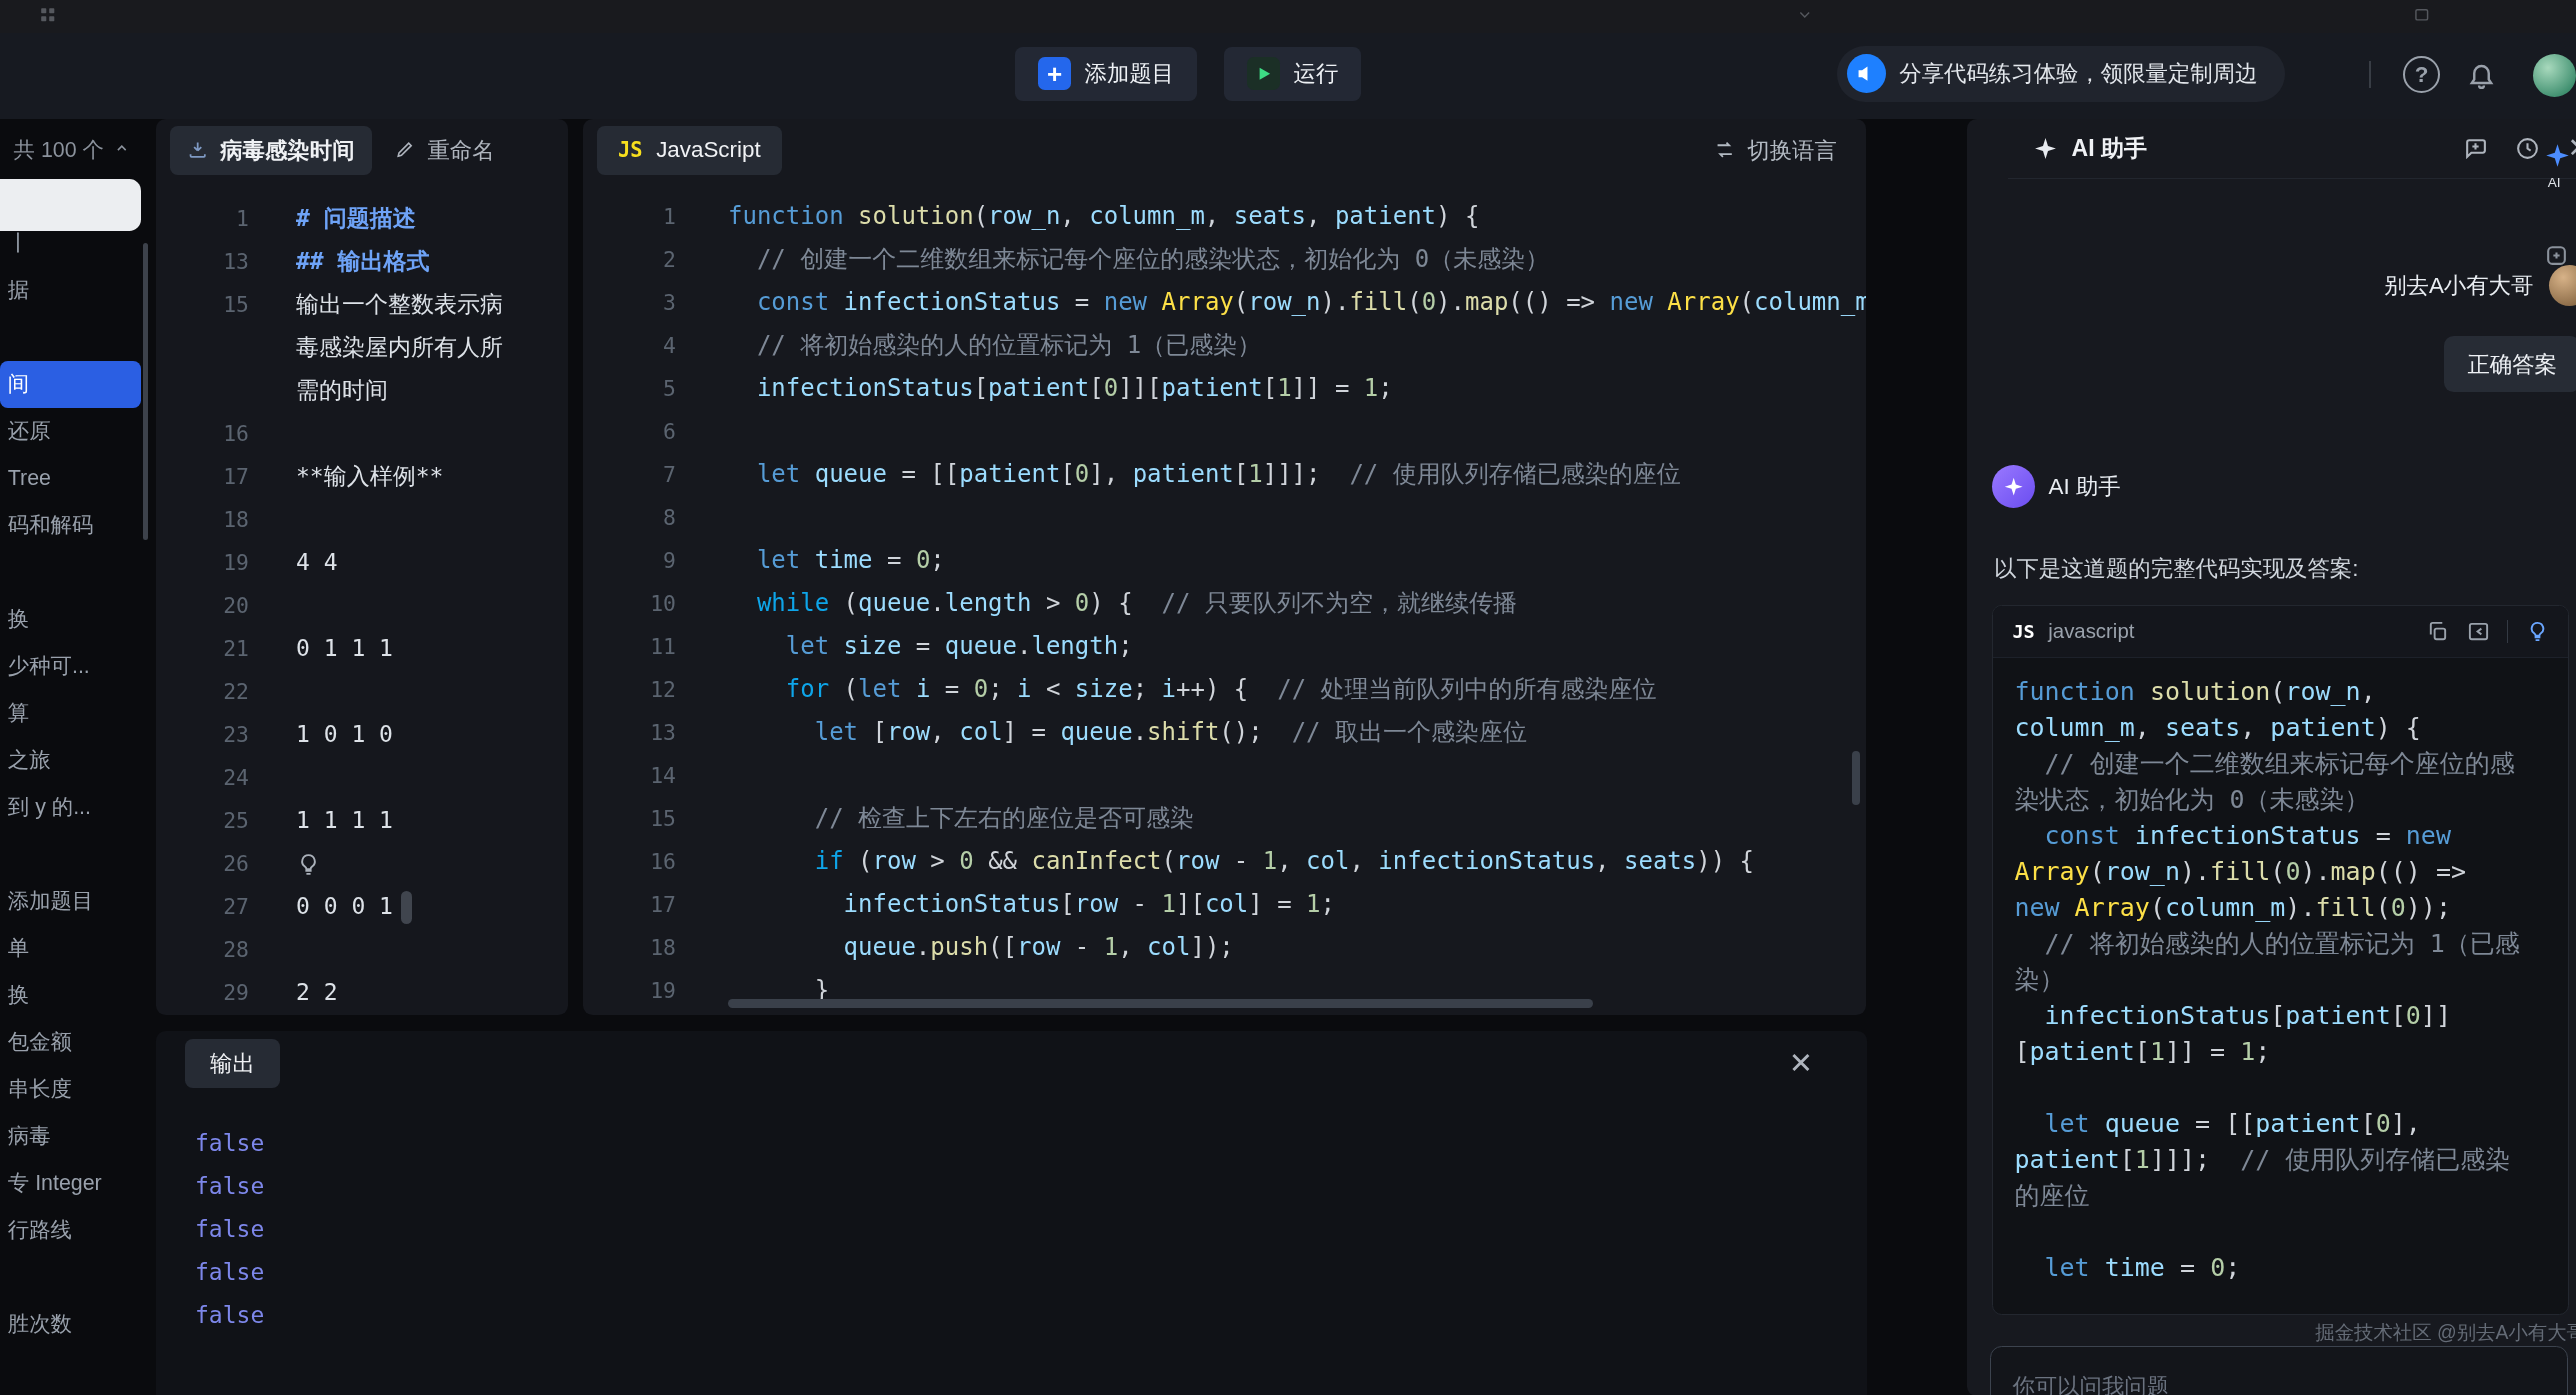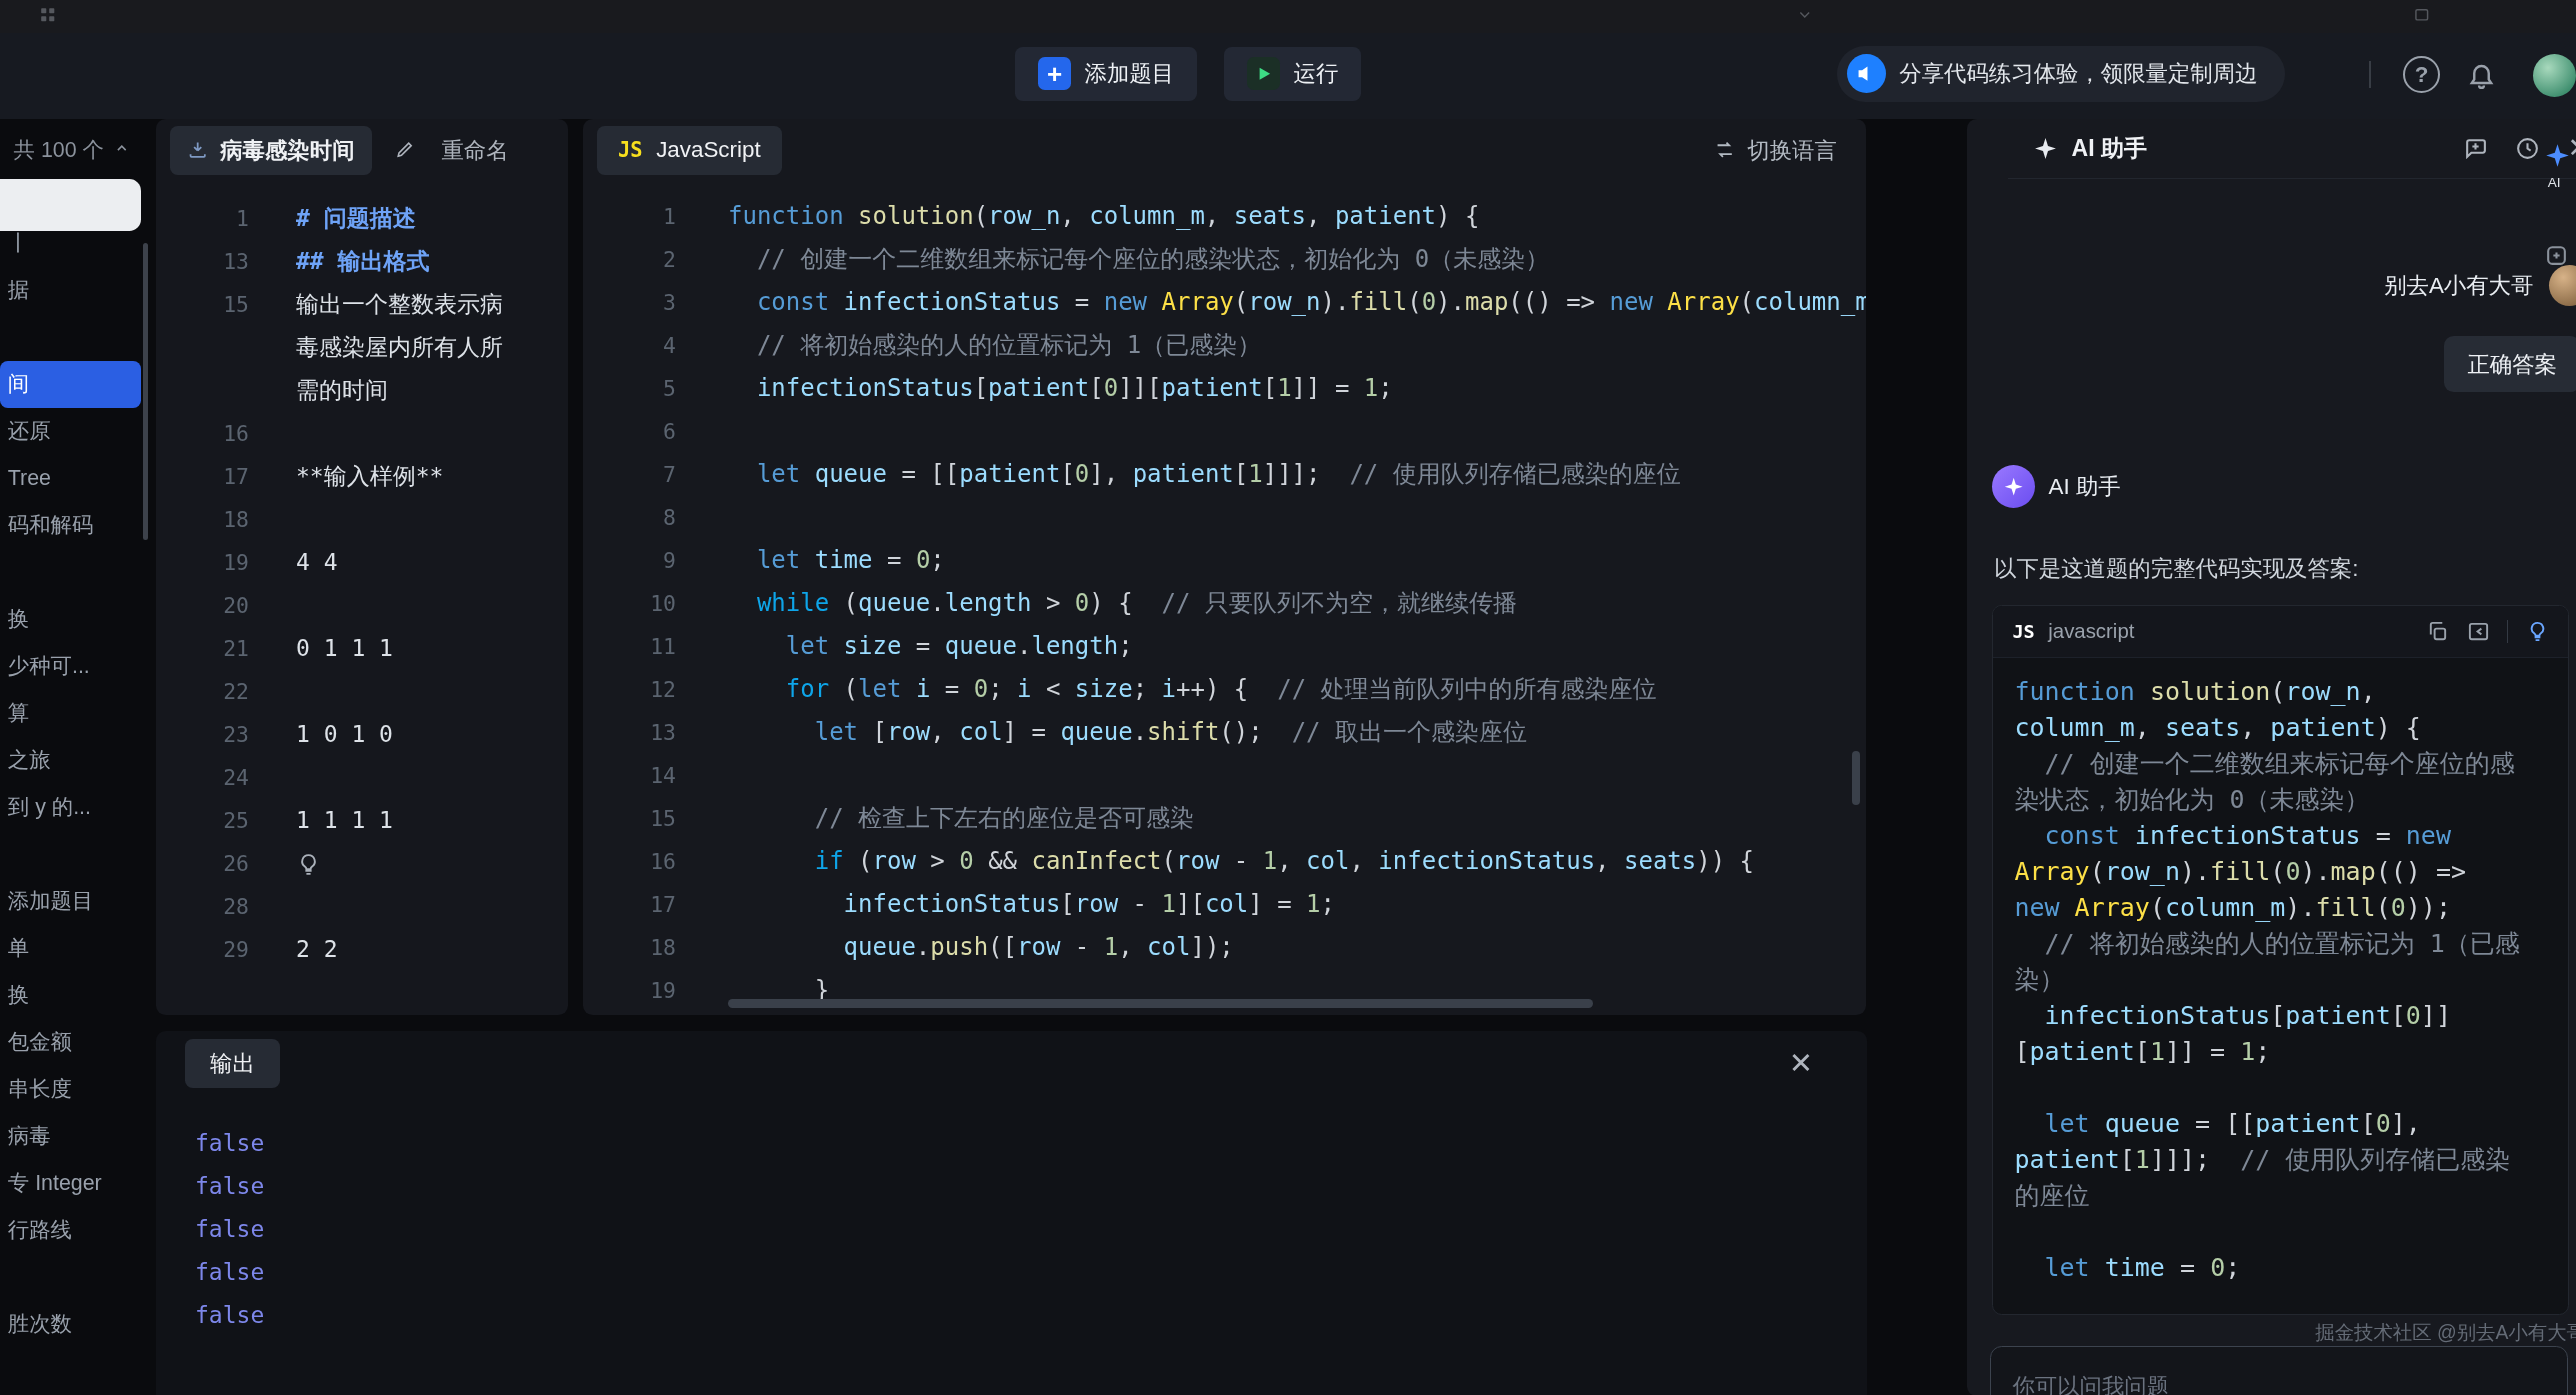--- a/index.html
+++ b/index.html
@@ -33,21 +33,21 @@
   .side-list{position:absolute;left:0;top:101px;right:6.8px;}
   .side-item{height:47px;line-height:47px;padding-left:7.8px;font-size:21.4px;color:#99a1ac;white-space:nowrap;overflow:hidden;cursor:pointer;}
   .side-item.active{background:#2b5fe3;color:#fff;border-radius:7.8px;}
   .side-scroll{position:absolute;right:0;top:124px;width:4.9px;height:297px;background:#3d424b;border-radius:2.9px;cursor:pointer;}
 
   
   .problem-panel{position:absolute;left:156px;top:119px;width:412px;height:896px;background:#15171d;border-radius:9.7px;overflow:hidden;}
   .problem-head{height:62px;display:flex;align-items:center;padding:0 13.6px;}
   .p-tab{height:49px;background:#262b34;border-radius:7.8px;display:flex;align-items:center;gap:11.7px;padding:0 17.5px;cursor:pointer;}
   .p-tab-title{font-size:22.4px;font-weight:bold;color:#f0f2f5;white-space:nowrap;}
-  .rename-btn{margin-left:23px;display:flex;gap:27px;color:#aeb4bd;font-size:22.4px;align-items:center;cursor:pointer;white-space:nowrap;}
+  .rename-btn{margin-left:23px;display:flex;gap:13px;color:#aeb4bd;font-size:22.4px;align-items:center;cursor:pointer;white-space:nowrap;}
   .problem-body{position:absolute;top:62px;left:0;right:0;bottom:0;padding-top:15.6px;overflow:hidden;}
   .prow{display:flex;min-height:43px;}
   .p-ln{flex:0 0 93px;text-align:right;font-size:21.4px;color:#5b6470;line-height:43px;font-family:"DejaVu Sans Mono",monospace;}
   .p-text{margin-left:47px;font-size:23px;line-height:43px;color:#dde2e8;font-family:"DejaVu Sans Mono",monospace;max-width:222px;white-space:pre-wrap;}
   .p-text.md-h{color:#6ea3f7;font-weight:bold;}
   .cursor-pill{display:inline-block;width:11.7px;height:33px;background:#40454e;border-radius:5.8px;vertical-align:middle;margin-left:7.8px;}
   .bulb-wrap{display:inline-block;vertical-align:middle;}
 
   
   .editor-panel{position:absolute;left:583px;top:119px;width:1283px;height:896px;background:#16181e;border-radius:9.7px;overflow:hidden;}
@@ -280,20 +280,24 @@
           <div class="p-ln">25</div>
           <div class="p-text">1 1 1 1</div>
         </div>
         <div class="prow">
           <div class="p-ln">26</div>
           <div class="p-text"><span class="bulb-wrap"><svg width="25" height="25" viewBox="0 0 24 24" fill="none" stroke="#aab1ba" stroke-width="1.8">
                 <path d="M9 18h6M10 21h4M12 3a6 6 0 0 0-3.5 10.9c.9.7 1.5 1.6 1.5 2.6h4c0-1 .6-1.9 1.5-2.6A6 6 0 0 0 12 3z"></path>
               </svg></span></div>
         </div>
         <div class="prow">
+          <div class="p-ln">27</div>
+          <div class="p-text">0 0 0 1<span class="cursor-pill"></span></div>
+        </div>
+        <div class="prow">
           <div class="p-ln">28</div>
           <div class="p-text"></div>
         </div>
         <div class="prow">
           <div class="p-ln">29</div>
           <div class="p-text">2 2</div>
         </div>
       </div>
   </div>
 

